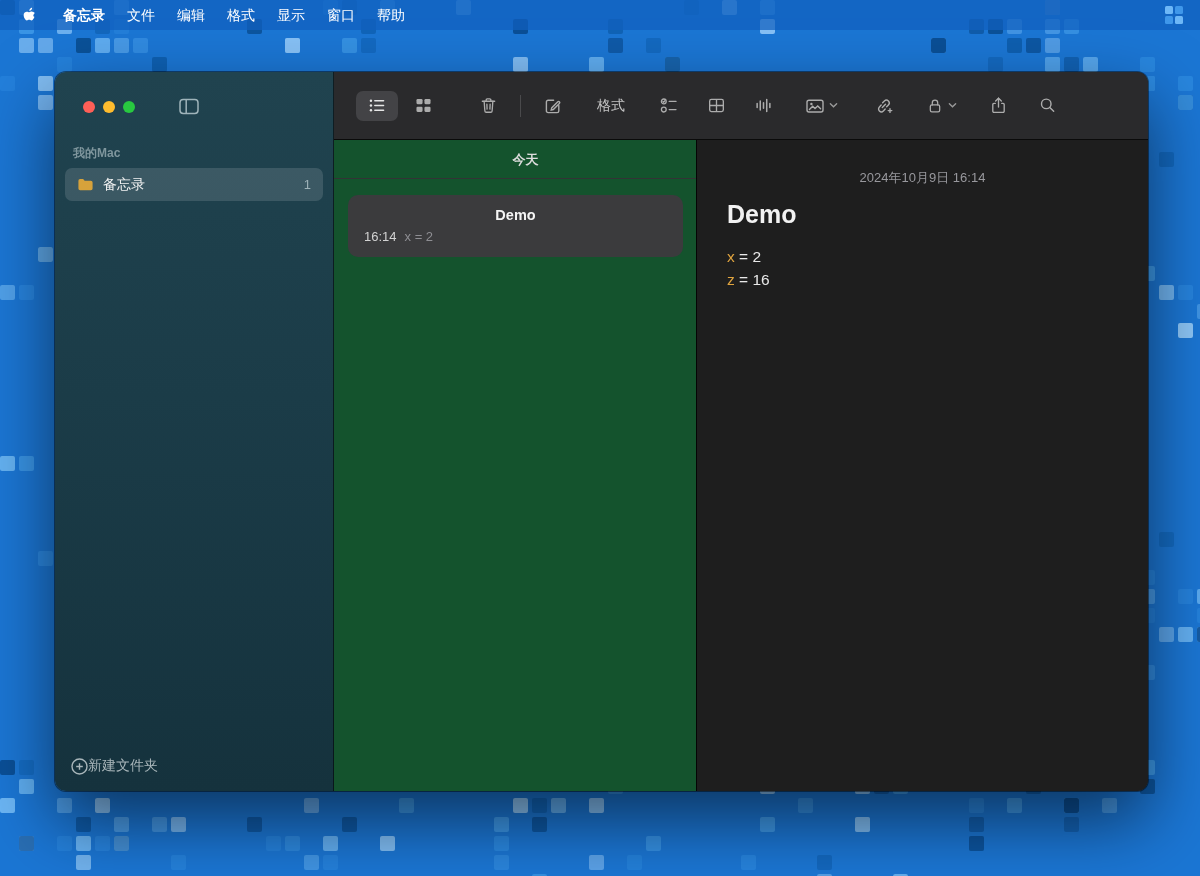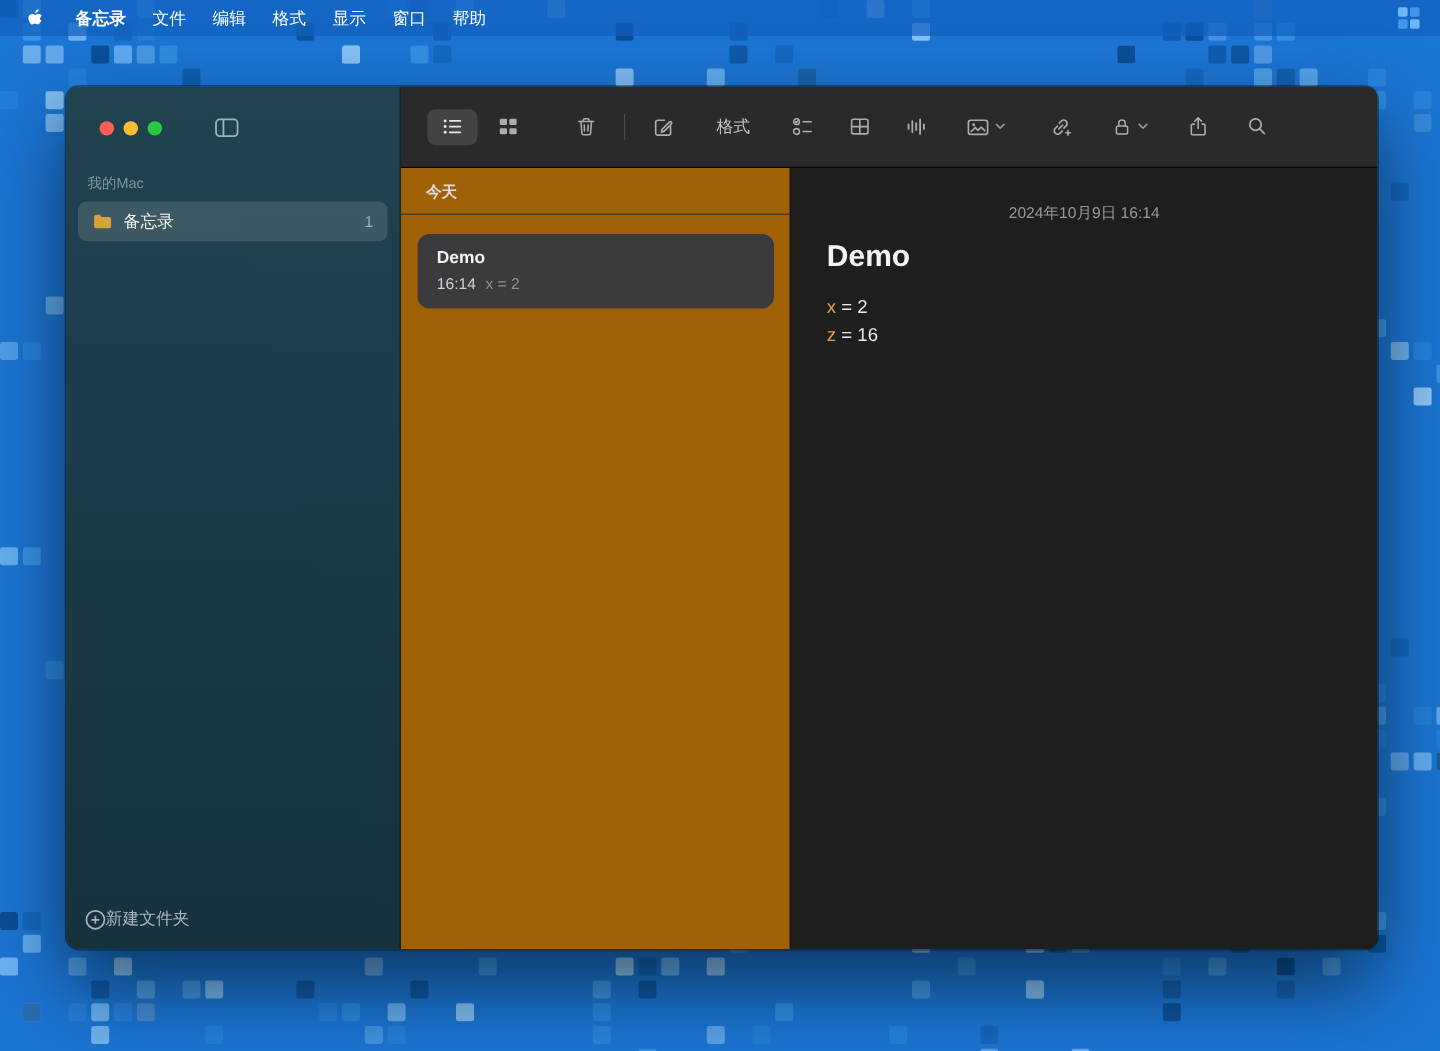--- a/index.html
+++ b/index.html
@@ -36,21 +36,21 @@
     width:279px; flex:none; position:relative;
     background:linear-gradient(180deg,#20434f 0%,#1b3c48 45%,#15323d 100%);
     border-right:1px solid rgba(0,0,0,.55);
   }
   .traffic { display:flex; align-items:center; gap:8px; padding:26px 0 0 28px; }
   .tl { width:12px; height:12px; border-radius:50%; }
   .tl.close{ background:var(--c-close,#ff5f57); }
   .tl.min{ background:var(--c-min,#febc2e); }
   .tl.zoom{ background:var(--c-zoom,#28c840); }
   .sb-toggle { margin-left:36px; color:#9fb4ba; background:none; border:none; cursor:pointer; display:flex; }
-  .sb-section { margin:30px 0 6px 18px; font-size:12px; color:#7f969d; }
+  .sb-section { margin:30px 0 6px 18px; font-size:12px; color:#7f969d;font-weight:bold; }
   .sb-row {
     margin:0 10px; height:33px; border-radius:7px;
     display:flex; align-items:center; gap:9px; padding:0 12px;
     background:rgba(255,255,255,.13); color:#f2f2f2; font-size:14px;
   }
   .sb-row .count { margin-left:auto; color:#9db1b7; font-size:13px; }
   .sb-newfolder {
     position:absolute; left:16px; bottom:16px;
     display:flex; align-items:center; gap:0;
     color:#a9b6ba; font-size:14px; background:none; border:none; cursor:pointer;
@@ -62,21 +62,21 @@
     background:#2a2a2c; border-bottom:1px solid #0a0a0a; padding-left:22px;
     color:#acacac;
   }
   .tbtn { background:none; border:none; color:#acacac; display:flex; align-items:center; justify-content:center; cursor:pointer; padding:0; }
   .tbtn.sel { background:#434346; border-radius:7px; width:42px; height:30px; color:#e6e6e6; }
   .tb-div { width:1px; height:22px; background:#4a4a4c; margin-left:22px; }
   .tb-text { font-size:14px; color:#c3c3c3; }
   .chev { margin-left:4px; color:#9a9a9a; display:flex; }
   
   .content { flex:1; display:flex; min-height:0; }
-  .note-list { width:325px; flex:none; background:#a16207; border-right:1px solid #050505; }
+  .note-list { width:363px; flex:none; background:#14532d; border-right:1px solid #050505;text-align:center; }
   .nl-header { padding:11px 0 9px 21px; font-size:13px; font-weight:700; color:#dcdcdc; border-bottom:1px solid #333335; }
   .note-card {
     margin:16px 13px 0 14px; background:#3b3b3d; border-radius:10px;
     padding:12px 16px 13px; cursor:pointer;
   }
   .note-card .nc-title { font-size:14.5px; font-weight:700; color:#f5f5f5; }
   .nc-sub { margin-top:6px; font-size:13px; display:flex; gap:8px; }
   .nc-time { color:#d2d2d2; }
   .nc-prev { color:#8e8e93; }
   

